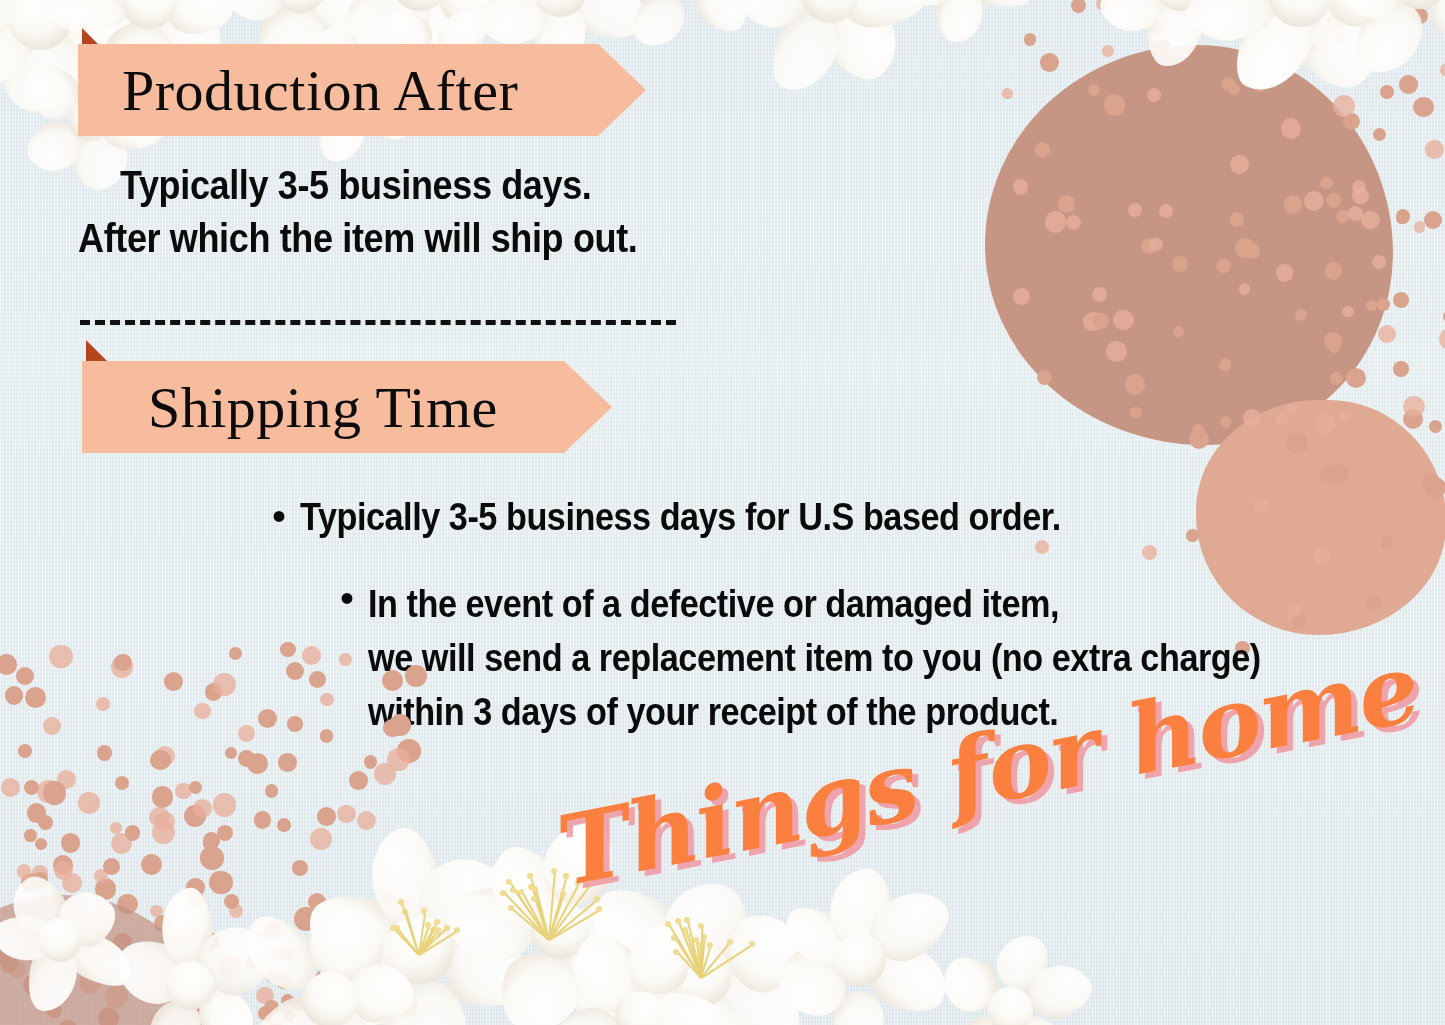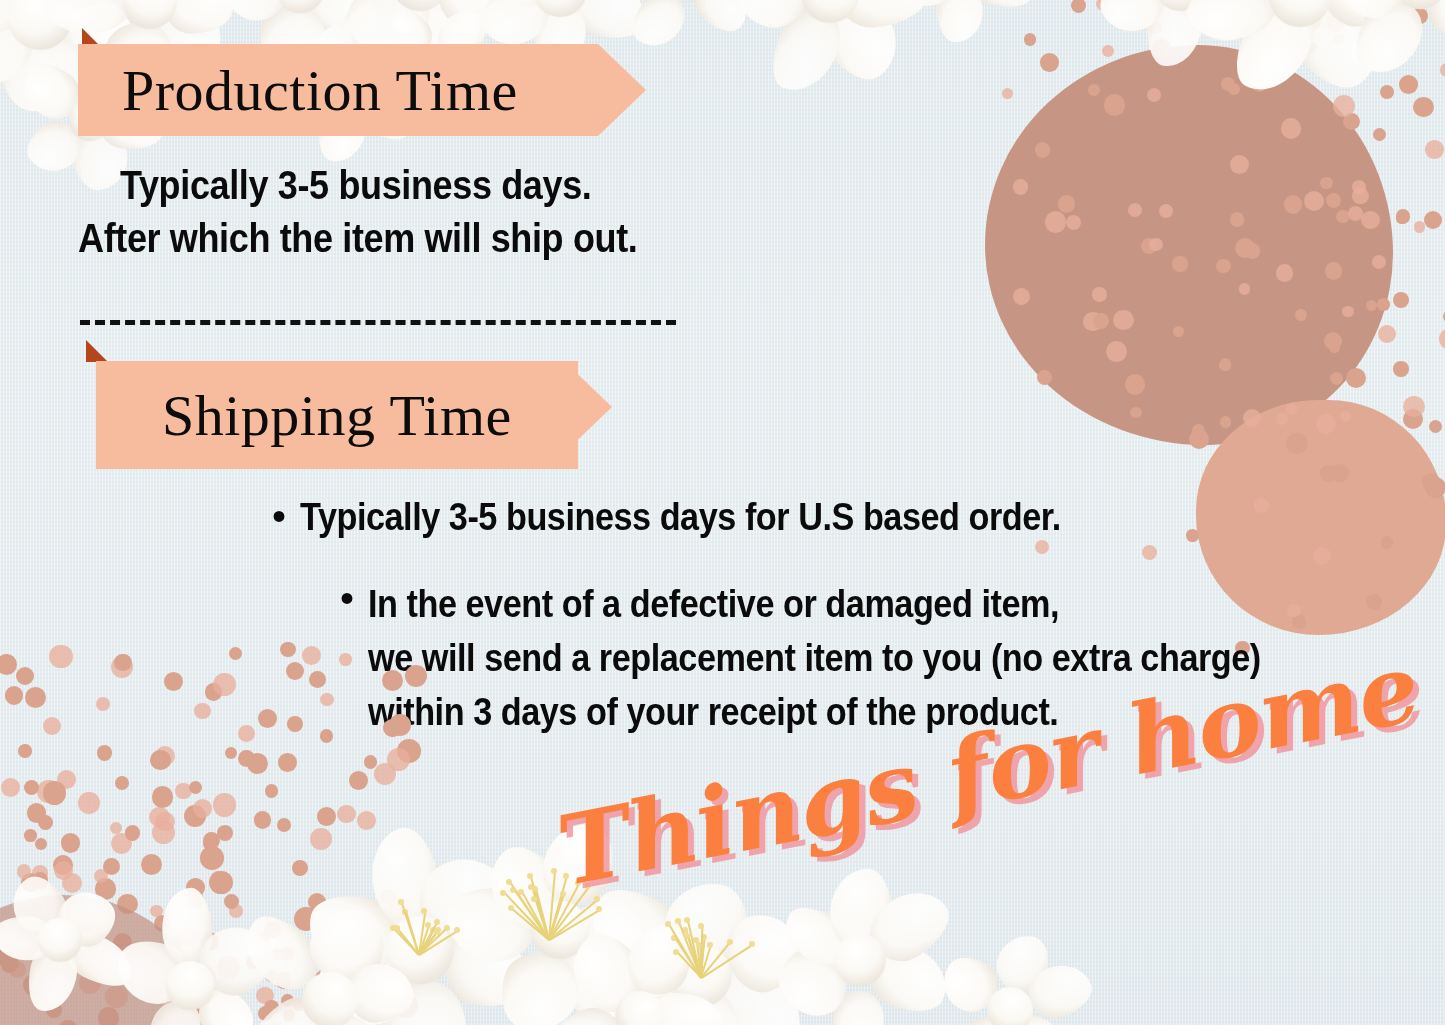--- a/index.html
+++ b/index.html
@@ -393,33 +393,33 @@
         <div class="petal" style="width: 42.6562px; height: 47.0966px; left: 32.6986px; top: 56.5001px; transform: rotate(172.368deg); opacity: 0.94;"></div>
         <div class="petal" style="width: 33.4098px; height: 48.0864px; left: -1.10047px; top: 48.7308px; transform: rotate(236.491deg); opacity: 0.93;"></div>
         <div class="petal" style="width: 43.0159px; height: 52.2977px; left: 6.76378px; top: -3.20323px; transform: rotate(321.231deg); opacity: 0.89;"></div>
         <div class="petal" style="width: 37.2957px; height: 47.1562px; left: 51.7418px; top: -7.64512px; transform: rotate(390.901deg); opacity: 0.91;"></div>
         <div class="blossom" style="width: 35px; height: 35px; left: 32.5px; top: 32.5px;"></div>
       </div>
     </div>
 
   <div class="ribbon-fold" style="left:82px; top:28px; border-left:22px solid #b5451d; border-top:22px solid transparent;"></div>
   <div class="ribbon" style="left:78px; top:44px; width:520px; height:92px;">
-    <div class="ribbon-text" style="font-size:58px; margin-left:44px;">Production Time</div>
+    <div class="ribbon-text" style="font-size:58px; margin-left:44px;">Production After</div>
   </div>
   <div style="position:absolute; left:598px; top:44px; width:0; height:0;
               border-left:48px solid #f7bb9e; border-top:46px solid transparent;
               border-bottom:46px solid transparent;"></div>
 
   <div class="para" style="left:120px; top:163px; font-size:40px;">Typically 3-5 business days.</div>
   <div class="para" style="left:78px; top:216px; font-size:40px;">After which the item will ship out.</div>
 
   <div class="divider" style="left:80px; top:320px; width:596px;"></div>
 
   <div class="ribbon-fold" style="left:86px; top:340px; border-left:22px solid #b5451d; border-top:22px solid transparent;"></div>
-  <div class="ribbon" style="left:96px; top:361px; width:482px; height:108px;">
+  <div class="ribbon" style="left:82px; top:361px; width:482px; height:92px;">
     <div class="ribbon-text" style="font-size:58px; margin-left:66px;">Shipping Time</div>
   </div>
   <div style="position:absolute; left:564px; top:361px; width:0; height:0;
               border-left:48px solid #f7bb9e; border-top:46px solid transparent;
               border-bottom:46px solid transparent;"></div>
 
   <div class="bullet-row" style="left:272px; top:496px;">
     <div class="bullet-dot">•</div>
     <div class="bullet-lines" style="font-size:38px; line-height:1.14;">
       <div>Typically 3-5 business days for U.S based order.</div>

